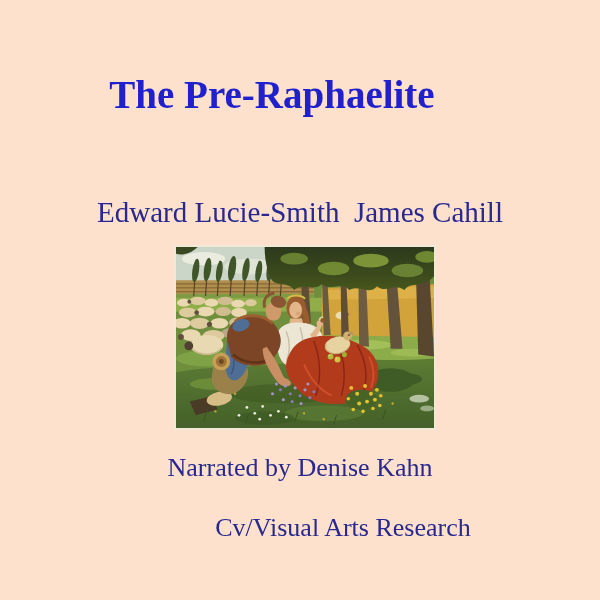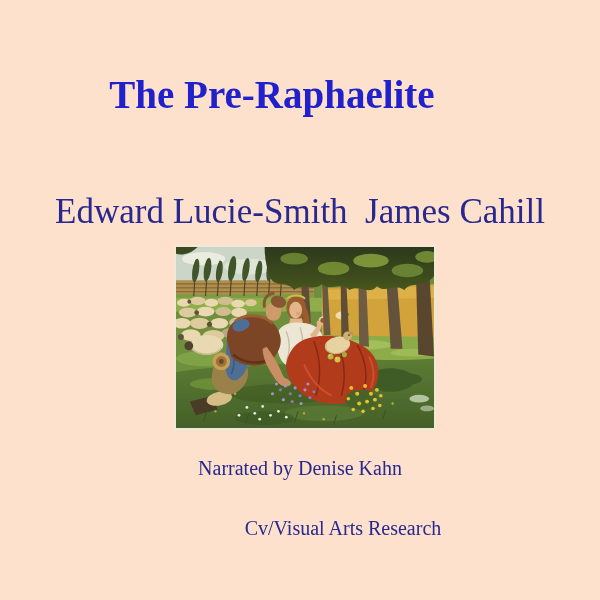--- a/index.html
+++ b/index.html
@@ -28,27 +28,27 @@
     line-height: 50px;
     font-weight: 700;
     color: var(--title-blue, #2020cc);
   }
   .title .line { display: block; }
   .text-line {
     position: absolute;
     left: 0;
     width: 600px;
     text-align: center;
-    font-size: 20px;
+    font-size: 26px;
     line-height: 32px;
     font-weight: 400;
     color: var(--text-blue, #28288e);
     white-space: pre;
   }
-  .authors   { top: 196px; font-size: 35px; }
+  .authors   { top: 196px; font-size: 29px; }
   .narrator  { top: 452px; }
   .publisher { top: 512px; padding-left: 43px; }
   .artwork {
     position: absolute;
     left: 174px;
     top: 245px;
     width: 262px;
     height: 185px;
     margin: 0;
     box-sizing: border-box;

